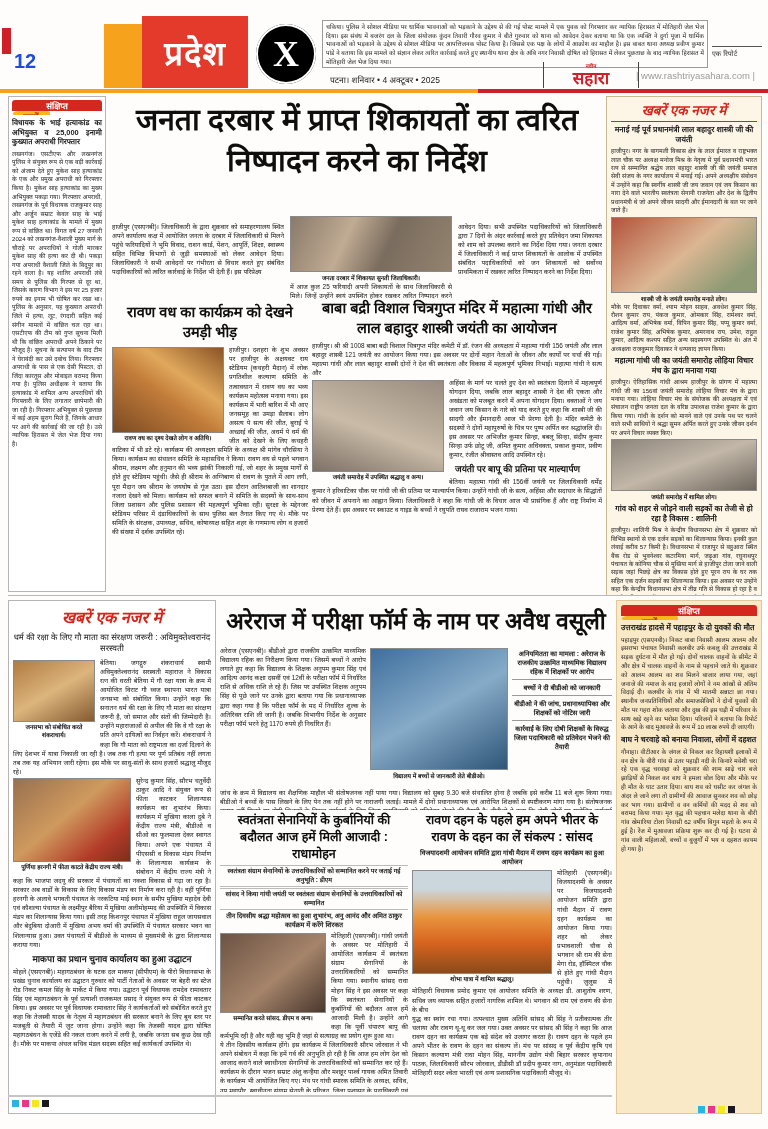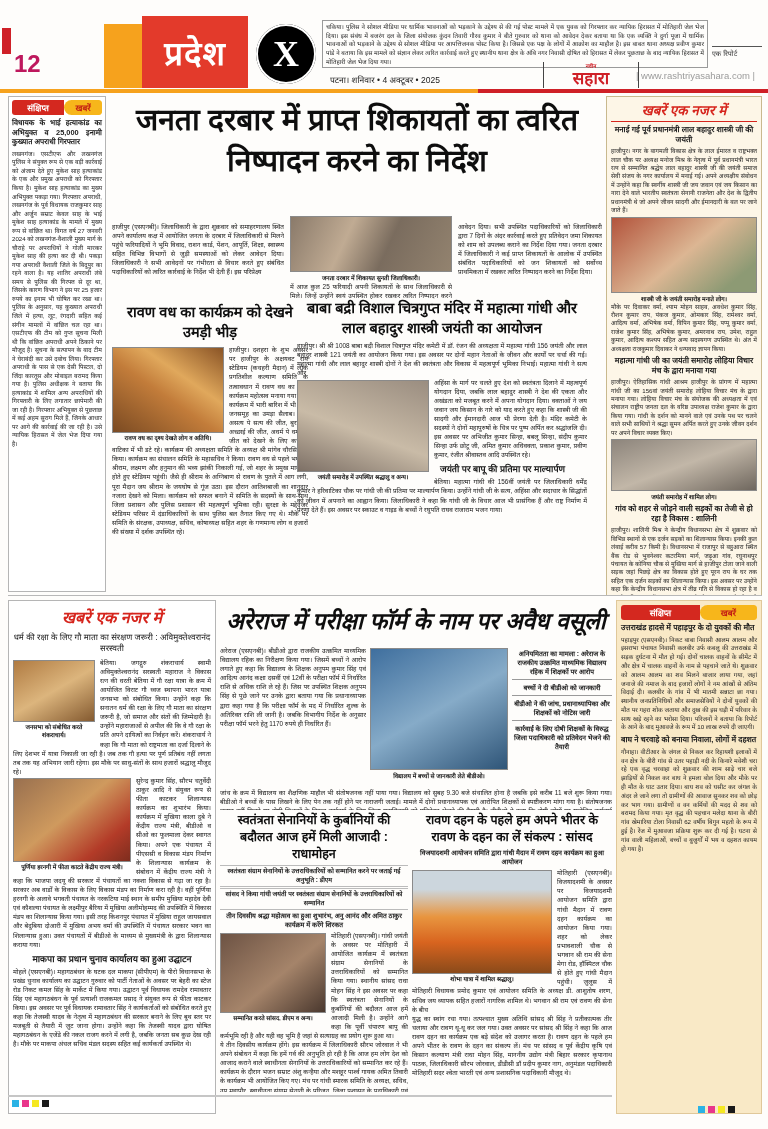--- a/index.html
+++ b/index.html
@@ -6,69 +6,69 @@
   .page{position:relative;width:768px;height:1129px;background:#fefdfb;margin:0 auto;
         font-family:"Liberation Sans","DejaVu Sans",sans-serif;color:#1c1c1c;overflow:hidden;}
   .abs{position:absolute;}
   .clip{overflow:hidden;}
   .j{font-size:6.4px;line-height:1.42;text-align:justify;color:#222;}
   .caption{font-size:6px;font-weight:700;text-align:center;padding-top:1px;color:#111;}
   .photo{border:1px solid #8a8a8a;box-sizing:border-box;}
   .pb{float:left;margin:2px 5px 1px 0;}
   
   #redmark{left:2px;top:28px;width:9px;height:26px;background:#cf2027;}
-  #pageno{left:14px;top:50px;font-size:24px;font-weight:800;color:#be185d;}
+  #pageno{left:14px;top:50px;font-size:20px;font-weight:800;color:#1d4ed8;}
   #ybar{left:104px;top:24px;width:38px;height:64px;background:#f6a21d;}
   #secbox{left:142px;top:16px;width:106px;height:72px;background:#e33a2b;display:flex;align-items:center;justify-content:center;}
   #secbox .t{color:#fff;font-size:33px;font-weight:800;letter-spacing:1px;}
   #xlogo{left:256px;top:24px;width:60px;height:60px;background:#000;border-radius:50%;
          display:flex;align-items:center;justify-content:center;box-shadow:0 0 0 2px #fff inset;}
   #xlogo .t{color:#fff;font-size:36px;font-weight:800;font-family:"Liberation Serif",serif;}
   #brief{left:322px;top:20px;width:386px;}
   #brief .bt{font-size:7.4px;font-weight:800;text-align:center;margin-bottom:1px;}
   #brief .bb{font-size:6.2px;line-height:1.4;text-align:justify;border:1px solid #9a9a9a;padding:2px 3px;height:42px;overflow:hidden;}
   #reporttag{left:712px;top:46px;width:50px;font-size:7px;color:#333;border-top:1px solid #555;padding-top:2px;}
   #dateline{left:330px;top:74px;width:210px;font-size:8.5px;color:#222;}
   #brand{left:543px;top:62px;width:84px;border-left:1.5px solid #444;border-right:1.5px solid #444;padding:0 5px;text-align:center;}
   #brand .sm{display:block;font-size:5.5px;color:#cf2027;font-weight:700;}
   #brand .bg{display:block;font-size:17px;font-weight:800;color:#cf2027;line-height:1.05;}
   #website{left:636px;top:70px;font-size:9.5px;color:#9b9b9b;}
   .stripe-y{left:0;top:89px;width:478px;height:4px;background:#f6a21d;}
   .stripe-r{left:478px;top:89px;width:290px;height:4px;background:#cf2027;}
   
-  .pill{display:flex;align-items:stretch;height:15px;border-radius:3px;overflow:hidden;margin-bottom:3px;}
+  .pill{display:flex;align-items:stretch;height:15px;border-radius:3px;overflow:hidden;margin-bottom:3px;flex-direction:column;}
   .pill .l{flex:1;background:#d4281f;color:#fff;font-size:8.5px;font-weight:800;display:flex;align-items:center;justify-content:center;}
   .pill .r{width:42%;background:#f7b61b;color:#c31d14;font-size:8.5px;font-weight:800;display:flex;align-items:center;justify-content:center;border-radius:8px 3px 3px 8px;}
   
   #leftbriefs{left:8px;top:96px;width:98px;height:496px;border:1px solid #b5b5b5;padding:3px;box-sizing:border-box;background:#fff;}
   #leftbriefs .hl{font-size:7.4px;font-weight:800;line-height:1.3;margin:2px 0 3px;text-align:justify;}
   #leftbriefs .bd{font-size:6.1px;line-height:1.4;text-align:justify;}
   #rightnews{left:606px;top:96px;width:156px;height:500px;border:1px solid #c9b98e;background:#fdf6e7;padding:4px;box-sizing:border-box;}
   .rn-header{color:#d6251d;font-weight:800;font-size:13.5px;font-style:italic;text-align:center;border-bottom:1.5px solid #d6251d;padding-bottom:2px;margin-bottom:3px;}
   .rn-h{font-size:7.8px;font-weight:800;text-align:center;margin:3px 0 2px;line-height:1.3;}
   .rn-b{font-size:6.1px;line-height:1.38;text-align:justify;}
   .rn-photo{width:100%;height:76px;margin:2px 0 1px;}
   
   #lead-headline{left:112px;top:100px;width:490px;font-size:30px;font-weight:800;line-height:1.35;text-align:center;color:#0e0e0e;}
   #lead-col1{left:112px;top:222px;width:172px;height:78px;}
   #lead-photo{left:290px;top:216px;width:162px;height:56px;}
   #lead-cap{left:290px;top:273px;width:162px;}
   #lead-extra{left:290px;top:282px;width:162px;height:18px;}
   #lead-col2{left:458px;top:222px;width:144px;height:78px;}
   .headline-m{font-size:14.5px;font-weight:800;text-align:center;line-height:1.35;margin:0 0 3px;color:#0e0e0e;}
   #ravan{left:112px;top:303px;width:196px;height:290px;}
-  #chitra{left:297px;top:299px;width:290px;height:294px;}
+  #chitra{left:312px;top:299px;width:290px;height:294px;}
   .subhead{font-size:9px;font-weight:800;text-align:center;margin:3px 16px 2px;}
   #hr-mid{left:8px;top:595px;width:754px;height:1px;background:#b8b8b8;}
   
   #midleft{left:8px;top:600px;width:208px;height:514px;border:1px solid #b5b5b5;background:#fff;padding:4px;box-sizing:border-box;}
   .ml-header{color:#d6251d;font-size:16px;font-weight:800;font-style:italic;text-align:center;margin:1px 0 4px;}
   .ml-h{font-size:8.4px;font-weight:400;text-align:center;line-height:1.35;margin:2px 0 3px;}
   #areraj{left:220px;top:604px;width:392px;height:206px;}
-  #areraj .hx{font-size:23px;font-weight:800;text-align:center;white-space:nowrap;line-height:1.5;color:#0e0e0e;font-style:italic;}
+  #areraj .hx{font-size:23px;font-weight:800;text-align:center;white-space:nowrap;line-height:1.5;color:#0e0e0e;}
   #ar-col1{left:0;top:42px;width:146px;height:146px;}
   #ar-photo{left:150px;top:44px;width:138px;height:122px;}
   #ar-cap{left:150px;top:167px;width:138px;}
   #ar-bullets{left:292px;top:42px;width:100px;}
   .ar-bullet{font-size:6.7px;font-weight:700;text-align:center;padding:3px 1px;border-bottom:1px solid #9a9a9a;line-height:1.35;}
   #ar-body2{left:0;top:184px;width:392px;height:22px;}
   .headline-s{font-size:12.5px;font-weight:800;text-align:center;line-height:1.35;color:#0e0e0e;margin-bottom:2px;}
   .sub-s{font-size:6.4px;font-weight:700;text-align:center;line-height:1.4;border-top:1px solid #bbb;border-bottom:1px solid #bbb;padding:1px 0;margin:1px 0;}
   .sub-s2{font-size:6.6px;font-weight:700;text-align:center;line-height:1.4;margin:1px 0 2px;}
   #radha{left:220px;top:812px;width:188px;height:280px;}

